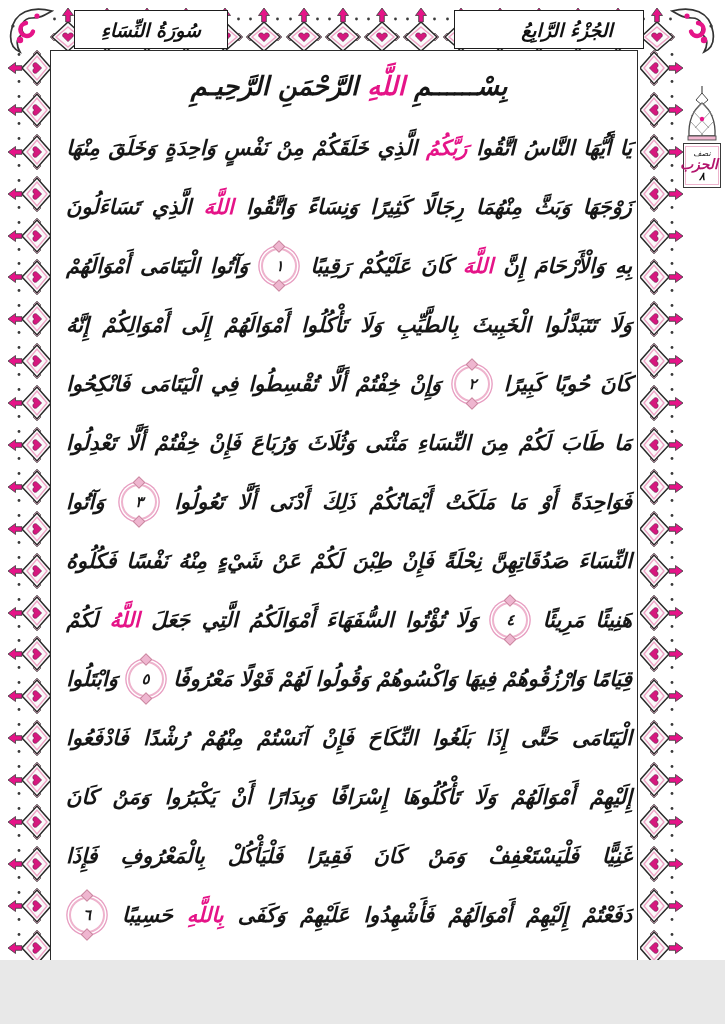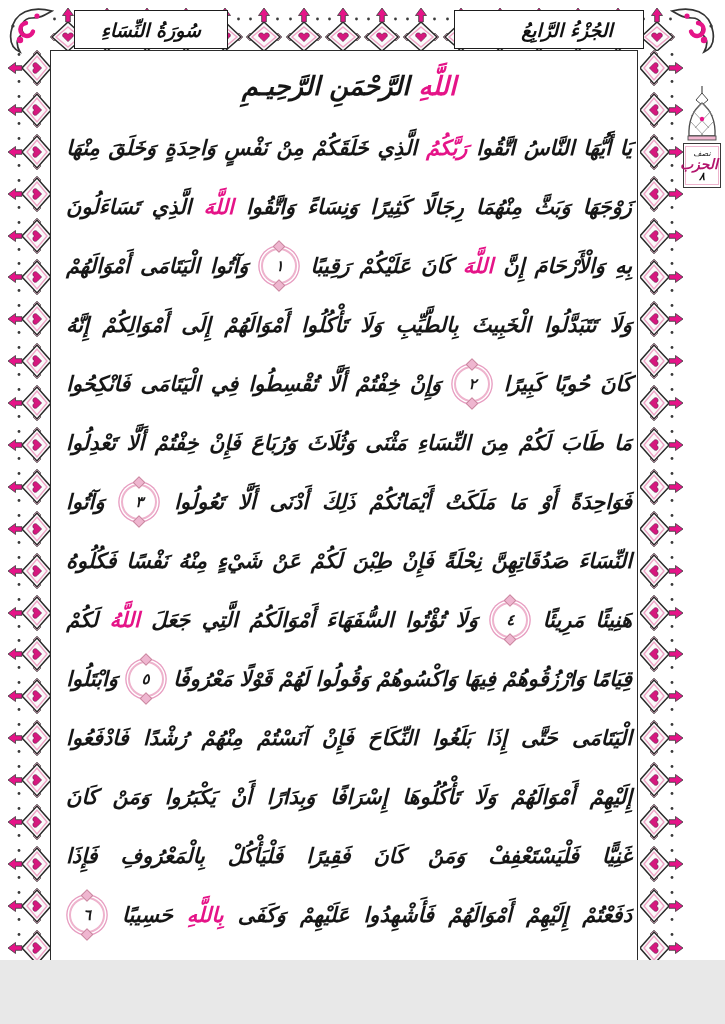--- a/index.html
+++ b/index.html
@@ -968,20 +968,21 @@
       <div class="inner">
         <div class="t1">نصف</div>
         <div class="t2">الحزب</div>
         <div class="t3">٨</div>
       </div>
     </div>
   </div>
 
   <div id="content">
     <div id="bismillah" class="qline bism">
+        <span class="w">بِسْــــــمِ</span>
         <span class="w hl">اللَّهِ</span>
         <span class="w">الرَّحْمَنِ</span>
         <span class="w">الرَّحِيـمِ</span>
       </div>
     <div id="lines">
         <div class="qline">
           <span class="w">يَا</span>
           <span class="w">أَيُّهَا</span>
           <span class="w">النَّاسُ</span>
           <span class="w">اتَّقُوا</span>

